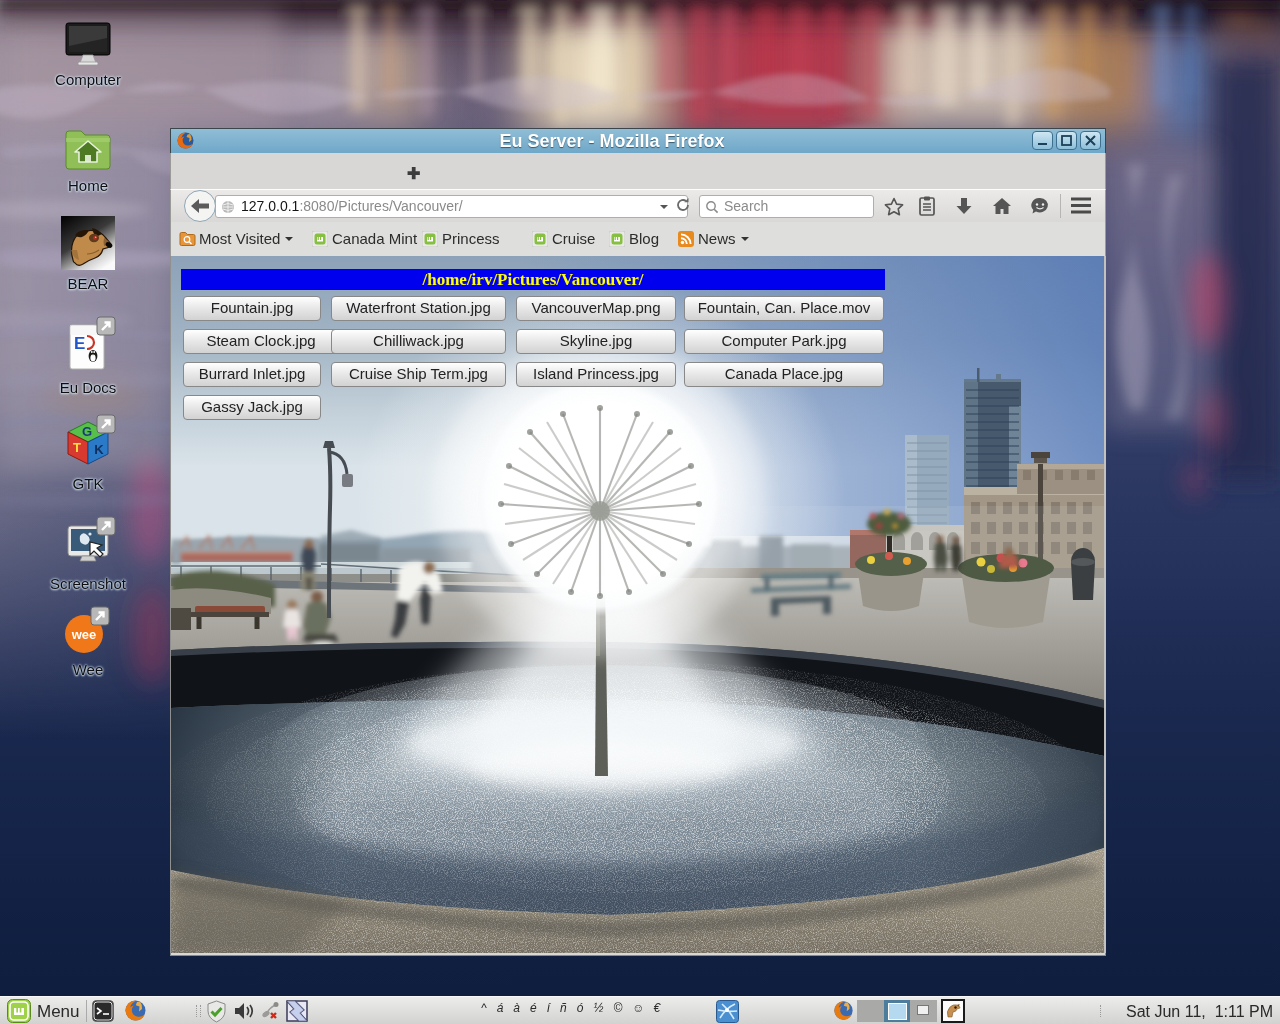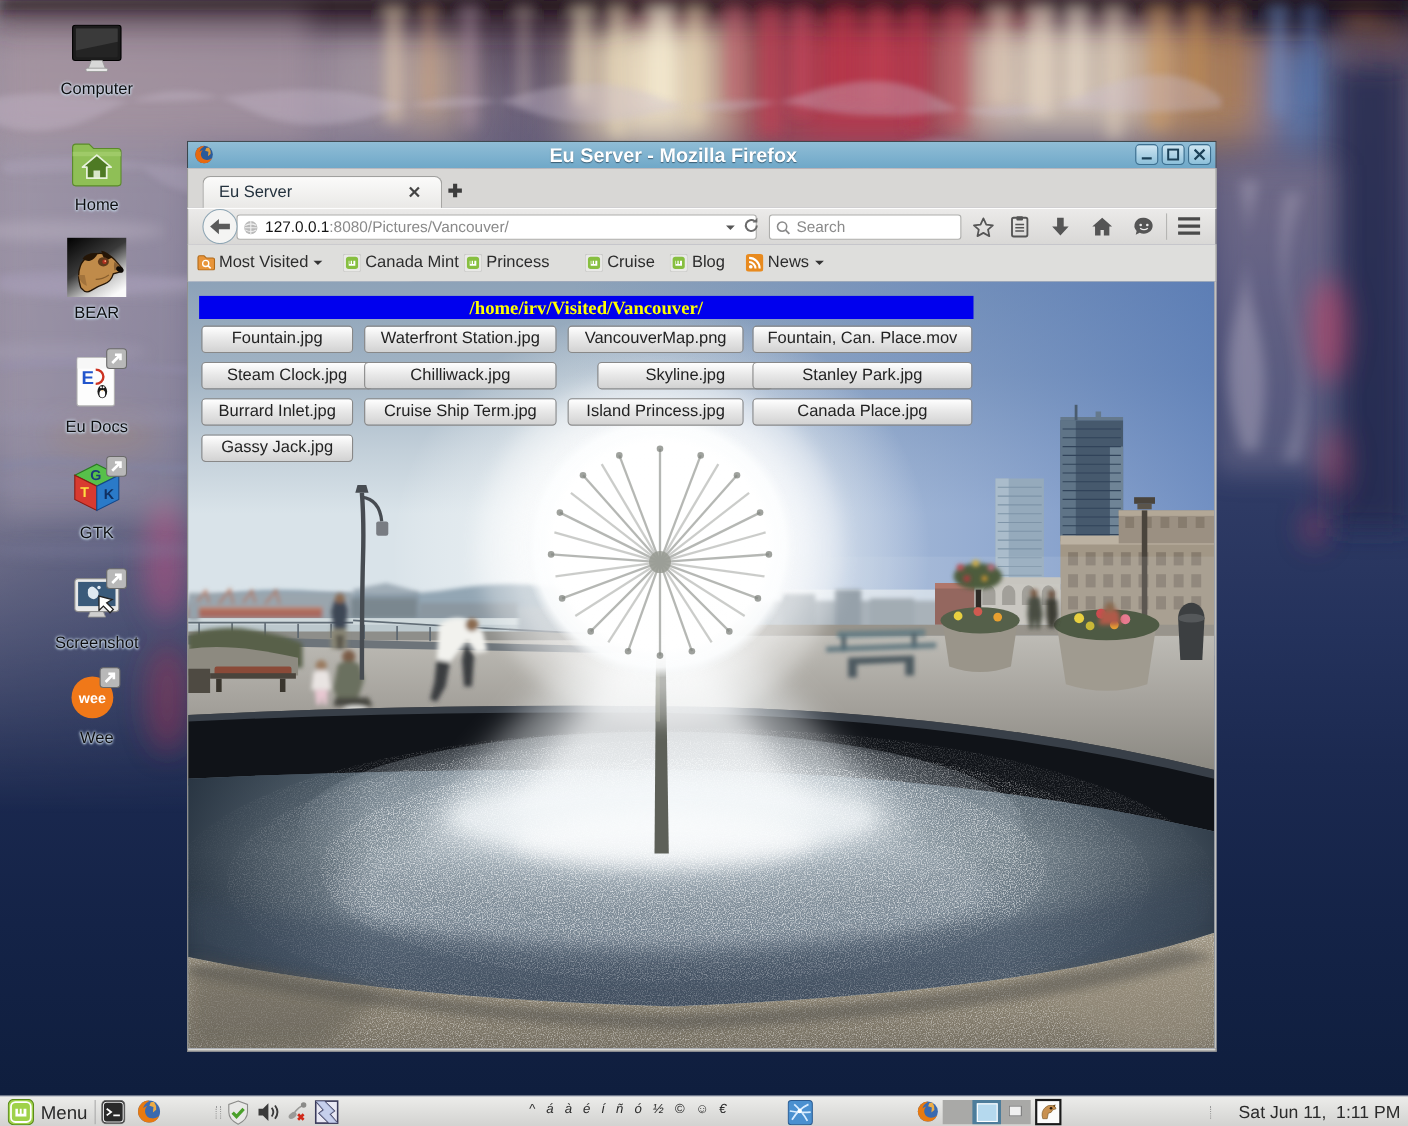--- a/index.html
+++ b/index.html
@@ -280,24 +280,20 @@
   <div class="wbtn" style="left:862px;"><svg width="19" height="17">
         <path d="M5,12 h9" stroke="#1b4057" stroke-width="2"></path>
       </svg></div>
   <div class="wbtn" style="left:886px;"><svg width="19" height="17">
         <rect x="5" y="4" width="9" height="9" fill="none" stroke="#1b4057" stroke-width="1.8"></rect>
       </svg></div>
   <div class="wbtn" style="left:910px;"><svg width="19" height="17">
         <path d="M5,4 l9,9 M14,4 l-9,9" stroke="#1b4057" stroke-width="2"></path>
       </svg></div>
   <div id="tabbar">
-    <div class="tab">
-        <span style="position:absolute;left:14px;top:5px;">Eu Server</span>
-        <span style="position:absolute;right:18px;top:5px;color:#444;font-weight:bold;">✕</span>
-      </div>
     <span style="position:absolute;left:236px;top:11px;color:#3c3c3c;font-weight:bold;font-size:16px;">✚</span>
   </div>
   <div id="navbar">
     <div class="urlbox"></div>
     <div class="searchbox"></div>
     <svg class="abs" style="left:12px;top:-1px" width="34" height="34" viewBox="0 0 34 34">
       <circle cx="17" cy="17" r="15.5" fill="#f4f4f3" stroke="#8fa6b4" stroke-width="1"></circle>
       <path d="M8,17 l8,-7 v4.5 h10 v5 h-10 v4.5 z" fill="#5a5a5a"></path>
     </svg>
     <svg class="abs" style="left:50px;top:10px" width="14" height="14" viewBox="0 0 14 14">
@@ -737,30 +733,30 @@
           <circle cx="400" cy="336" r="3"></circle>
           <circle cx="429" cy="340" r="3"></circle>
       <circle cx="429" cy="255" r="10" fill="#6a6e62"></circle>
     </g>
     <ellipse cx="429" cy="240" rx="118" ry="114" fill="#ffffff" opacity="0.28" filter="url(#pb4)"></ellipse>
 
     <ellipse cx="429" cy="242" rx="150" ry="145" fill="none" stroke="#ffffff" stroke-width="30" opacity="0.35" filter="url(#pb8)"></ellipse>
     </svg>
     <div id="pagestuff">
       <div class="abs" style="left:10px;top:13px;width:704px;height:21px;background:#0000ee;text-align:center;">
-        <span style="color:#ffff00;font-family:'Liberation Serif',serif;font-weight:bold;font-size:17px;line-height:21px;">/home/irv/Visited/Vancouver/</span>
+        <span style="color:#ffff00;font-family:'Liberation Serif',serif;font-weight:bold;font-size:17px;line-height:21px;">/home/irv/Pictures/Vancouver/</span>
       </div>
       <div class="pgbtn" style="left:12px;top:40px;width:138px;">Fountain.jpg</div>
       <div class="pgbtn" style="left:160px;top:40px;width:175px;">Waterfront Station.jpg</div>
       <div class="pgbtn" style="left:345px;top:40px;width:160px;">VancouverMap.png</div>
       <div class="pgbtn" style="left:513px;top:40px;width:200px;">Fountain, Can. Place.mov</div>
       <div class="pgbtn" style="left:12px;top:73px;width:156px;">Steam Clock.jpg</div>
       <div class="pgbtn" style="left:160px;top:73px;width:175px;">Chilliwack.jpg</div>
-      <div class="pgbtn" style="left:345px;top:73px;width:160px;margin-left:27px;">Skyline.jpg</div>
-      <div class="pgbtn" style="left:513px;top:73px;width:200px;">Stanley Park.jpg</div>
+      <div class="pgbtn" style="left:345px;top:73px;width:160px;">Skyline.jpg</div>
+      <div class="pgbtn" style="left:513px;top:73px;width:200px;">Computer Park.jpg</div>
       <div class="pgbtn" style="left:12px;top:106px;width:138px;">Burrard Inlet.jpg</div>
       <div class="pgbtn" style="left:160px;top:106px;width:175px;">Cruise Ship Term.jpg</div>
       <div class="pgbtn" style="left:345px;top:106px;width:160px;">Island Princess.jpg</div>
       <div class="pgbtn" style="left:513px;top:106px;width:200px;">Canada Place.jpg</div>
       <div class="pgbtn" style="left:12px;top:139px;width:138px;">Gassy Jack.jpg</div>
     </div>
   </div>
   <div class="abs" style="left:0;top:128px;width:1px;height:697px;background:#90908e;"></div>
   <div class="abs" style="left:934px;top:128px;width:2px;height:697px;background:#c2c1bd;"></div>
   <div id="winbottom"></div>

